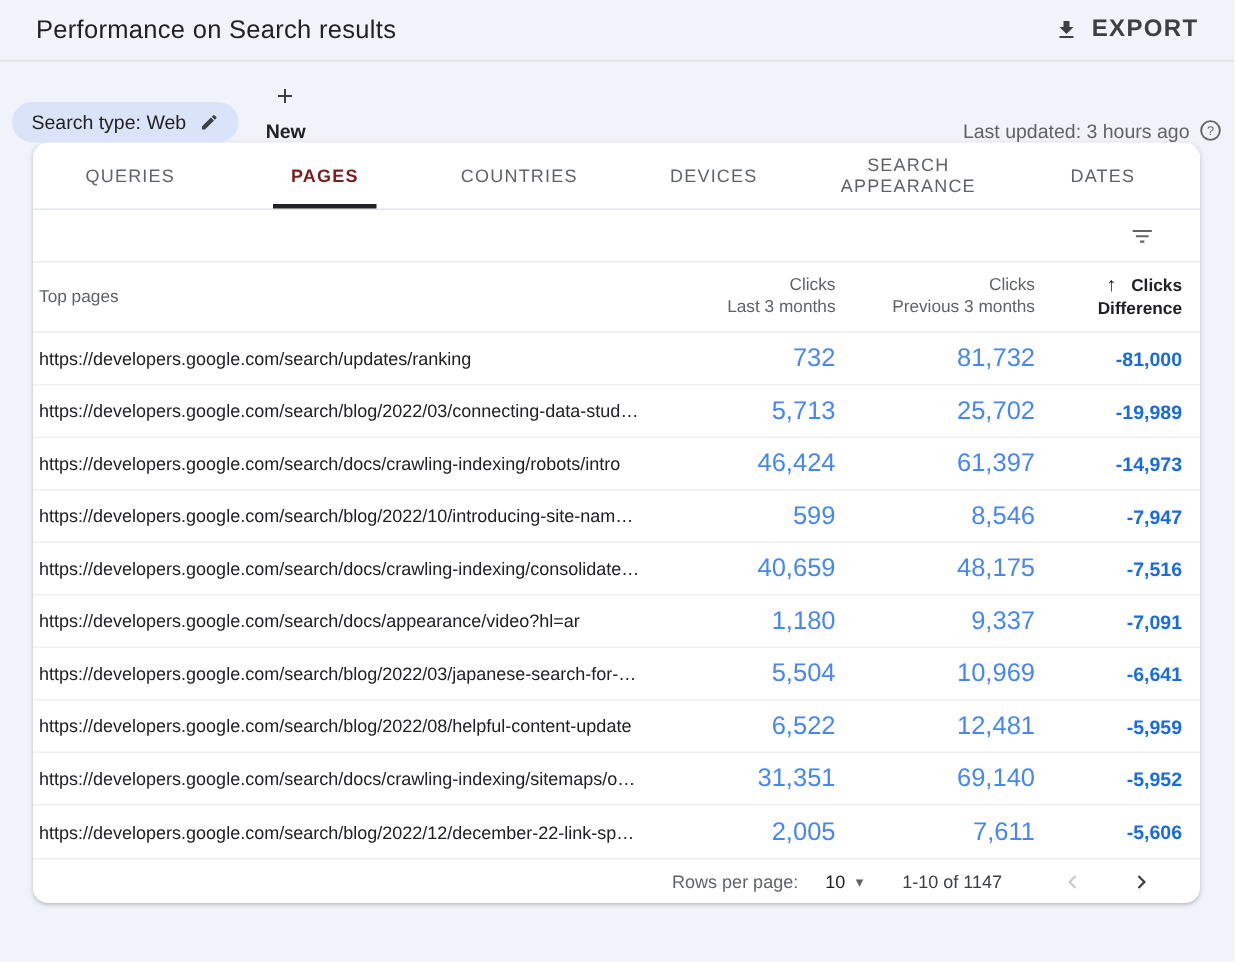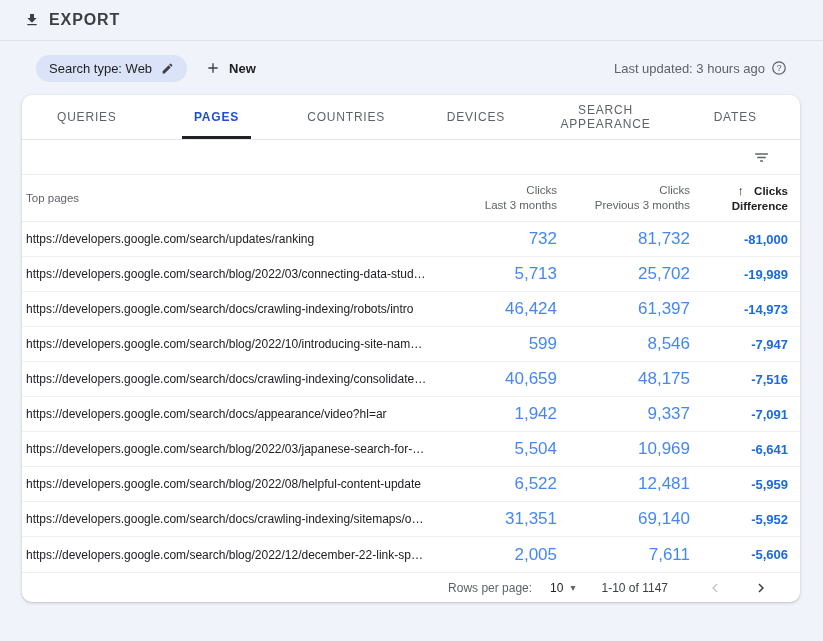--- a/index.html
+++ b/index.html
@@ -23,34 +23,34 @@
   .export-btn {
     display:flex; align-items:center; gap:9px;
     background:none; border:none; cursor:pointer;
     font-family:inherit; font-size:16px; font-weight:700;
     letter-spacing:.9px; color:#3c4043;
   }
 
   
   .filterbar {
     height:54px;
-    display:flex; align-items:center; gap:10px;
-    padding:0 36px;
+    display:flex; align-items:flex-end; gap:10px;
+    padding:0 8px;
   }
   .chip {
     display:flex; align-items:center; gap:9px;
     height:27px; padding:0 13px;
     background:#dbe3f8; border:none; border-radius:14px;
     font-family:inherit; font-size:13px; color:#1f1f1f; cursor:pointer;
   }
   .chip .pencil { color:#3c4043; }
   .new-btn {
     display:flex; align-items:center; gap:8px;
     background:none; border:none; cursor:pointer; margin-left:8px;
-    font-family:inherit; font-size:13px; font-weight:700; color:#202124;
+    font-family:inherit; font-size:13px; font-weight:700; color:#202124;flex-direction:column;
   }
   .filter-spacer { flex:1; }
   .last-updated {
     display:flex; align-items:center; gap:6px;
     font-size:13px; color:#5f6368;
   }
 
   
   .card {
     margin:0 23px 0 22px;
@@ -66,21 +66,21 @@
     flex:1; display:flex; align-items:stretch; justify-content:center;
     background:none; border:none; cursor:pointer; padding:0;
     font-family:inherit;
   }
   .tab-inner {
     display:flex; align-items:center;
     padding:0 12px; margin-top:3px;
     border-bottom:3px solid transparent;
     font-size:12px; font-weight:400; letter-spacing:.8px; color:#5f6368;
   }
-  .tab.active .tab-inner { border-bottom-color:#202124; color:#1d4ed8; font-weight:700; }
+  .tab.active .tab-inner { border-bottom-color:#202124; color:#7f1d1d; font-weight:700; }
 
   
   .table-toolbar {
     height:35px;
     display:flex; align-items:center; justify-content:flex-end;
     padding-right:30px;
     border-bottom:1px solid #ebedf0;
   }
   .filter-icon-btn { background:none; border:none; cursor:pointer; color:#5f6368; }
 
@@ -123,20 +123,21 @@
   .rpp-caret { font-size:10px; color:#5f6368; }
   .range-label { color:#3c4043; margin-right:38px; }
   .page-btn { background:none; border:none; cursor:pointer; padding:0; }
   .page-btn.prev { color:#c7cacd; margin-right:28px; }
   .page-btn.next { color:#3c4043; }
 </style>
 </head>
 <body>
 
 <div class="topbar">
+  <div class="page-title">Performance on Search results</div>
   <button class="export-btn">
     <span>
       <svg width="16" height="16" viewBox="0 0 24 24" fill="currentColor">
           <path d="M5 20h14v-2H5v2zM19 9h-4V3H9v6H5l7 7 7-7z"></path>
         </svg>
     </span>
     <span>EXPORT</span>
   </button>
 </div>
 
@@ -250,21 +251,21 @@
     </div>
     <div class="trow">
       <div class="col-page cell-url">https://developers.google.com/search/docs/crawling-indexing/consolidate-duplicate-urls</div>
       <div class="col-last cell-num">40,659</div>
       <div class="col-prev cell-num">48,175</div>
       <div class="col-diff cell-diff">-7,516</div>
       <div class="pad-r"></div>
     </div>
     <div class="trow">
       <div class="col-page cell-url">https://developers.google.com/search/docs/appearance/video?hl=ar</div>
-      <div class="col-last cell-num">1,942</div>
+      <div class="col-last cell-num">1,180</div>
       <div class="col-prev cell-num">9,337</div>
       <div class="col-diff cell-diff">-7,091</div>
       <div class="pad-r"></div>
     </div>
     <div class="trow">
       <div class="col-page cell-url">https://developers.google.com/search/blog/2022/03/japanese-search-for-beginner</div>
       <div class="col-last cell-num">5,504</div>
       <div class="col-prev cell-num">10,969</div>
       <div class="col-diff cell-diff">-6,641</div>
       <div class="pad-r"></div>

